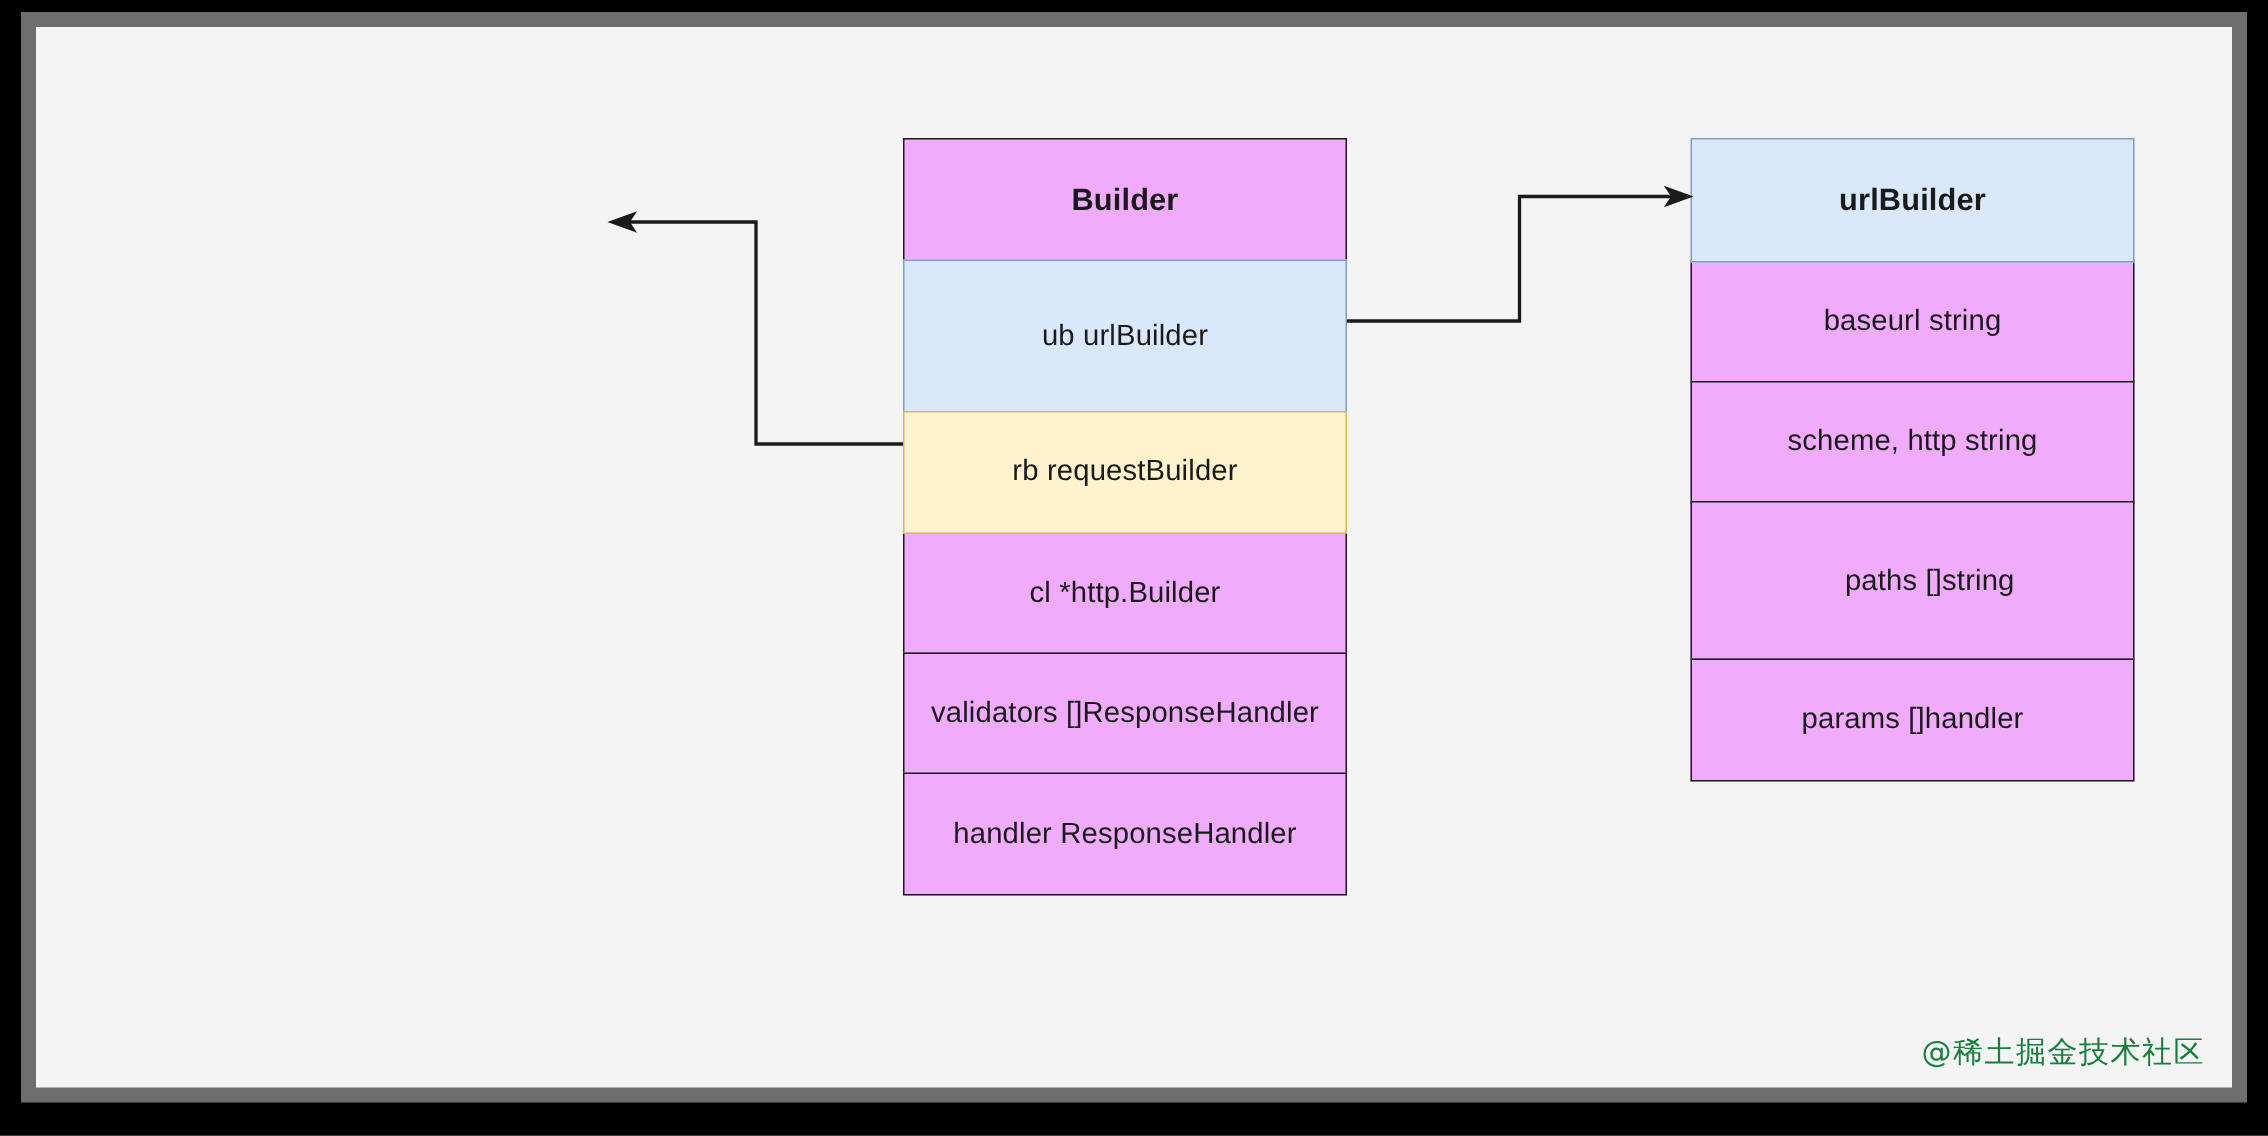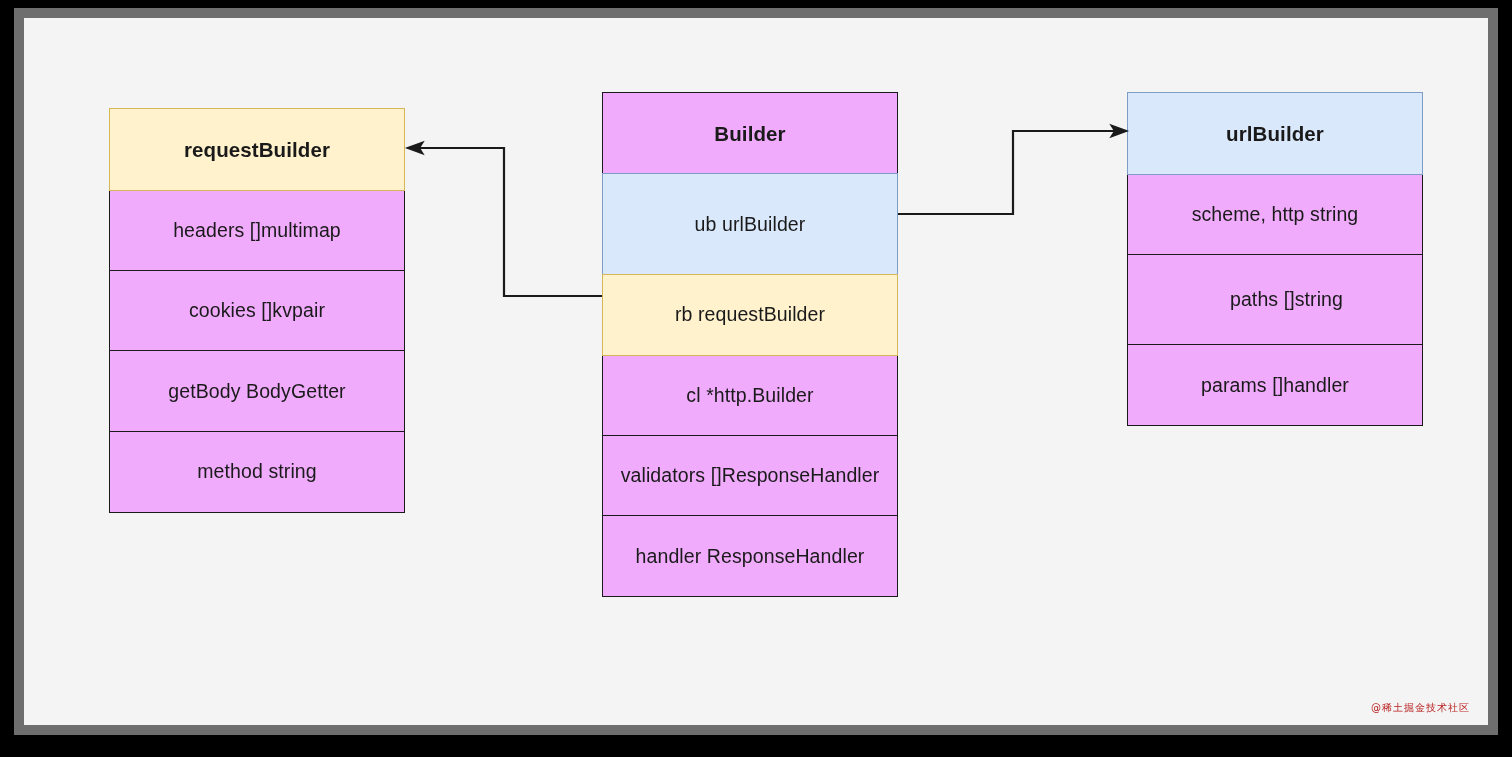--- a/index.html
+++ b/index.html
@@ -88,54 +88,48 @@
     height: 707px;
     pointer-events: none;
     z-index: 5;
   }
 
   
   #watermark {
     position: absolute;
     right: 18px;
     bottom: 10px;
-    font-size: 10px;
-    color: #b91c1c;
+    font-size: 20px;
+    color: #15803d;
     letter-spacing: 1px;
     white-space: nowrap;
     font-family: "DejaVu Sans", sans-serif;
   }
 </style>
 </head>
 <body>
 
 <div id="viewer-frame">
   <div id="canvas">
 
-    <div class="uml-class" style="left:85px; top:90px; width:296px;">
-      <div class="uml-row header fill-yellow" style="height:83px;">requestBuilder</div>
-      <div class="uml-row" style="height:82px;">headers []multimap</div>
-      <div class="uml-row" style="height:82px;">cookies []kvpair</div>
-      <div class="uml-row" style="height:82px;">getBody BodyGetter</div>
-      <div class="uml-row" style="height:82px;">method string</div>
-    </div>
 
     <div class="uml-class" style="left:578px; top:74px; width:296px;">
       <div class="uml-row header" style="height:83px;">Builder</div>
       <div class="uml-row fill-blue" style="height:102px;">ub urlBuilder</div>
       <div class="uml-row fill-yellow" style="height:82px;">rb requestBuilder</div>
       <div class="uml-row" style="height:82px;">cl *http.Builder</div>
       <div class="uml-row" style="height:82px;">validators []ResponseHandler</div>
       <div class="uml-row" style="height:82px;">handler ResponseHandler</div>
     </div>
 
     <div class="uml-class" style="left:1103px; top:74px; width:296px;">
       <div class="uml-row header fill-blue" style="height:83px;text-align:center;">urlBuilder</div>
+      <div class="uml-row" style="height:82px;">baseurl string</div>
       <div class="uml-row" style="height:82px;">scheme, http string</div>
-      <div class="uml-row" style="height:92px;padding-left:23px;">paths []string</div>
+      <div class="uml-row" style="height:106px;padding-left:23px;">paths []string</div>
       <div class="uml-row" style="height:82px;">params []handler</div>
     </div>
 
     <svg id="connectors" viewBox="0 0 1464 707" width="1464" height="707">
 
       <g>
         <path d="M 578 278 L 480 278 L 480 130 L 392 130" fill="none" stroke="#1a1a1a" stroke-width="2.2" stroke-linejoin="miter" stroke-linecap="butt"></path>
         <path d="M 383 130 L 399 124.2 L 395.2 130 L 399 135.8 Z" fill="#1a1a1a" stroke="#1a1a1a" stroke-width="1.4" stroke-linejoin="miter"></path>
       </g>
 

